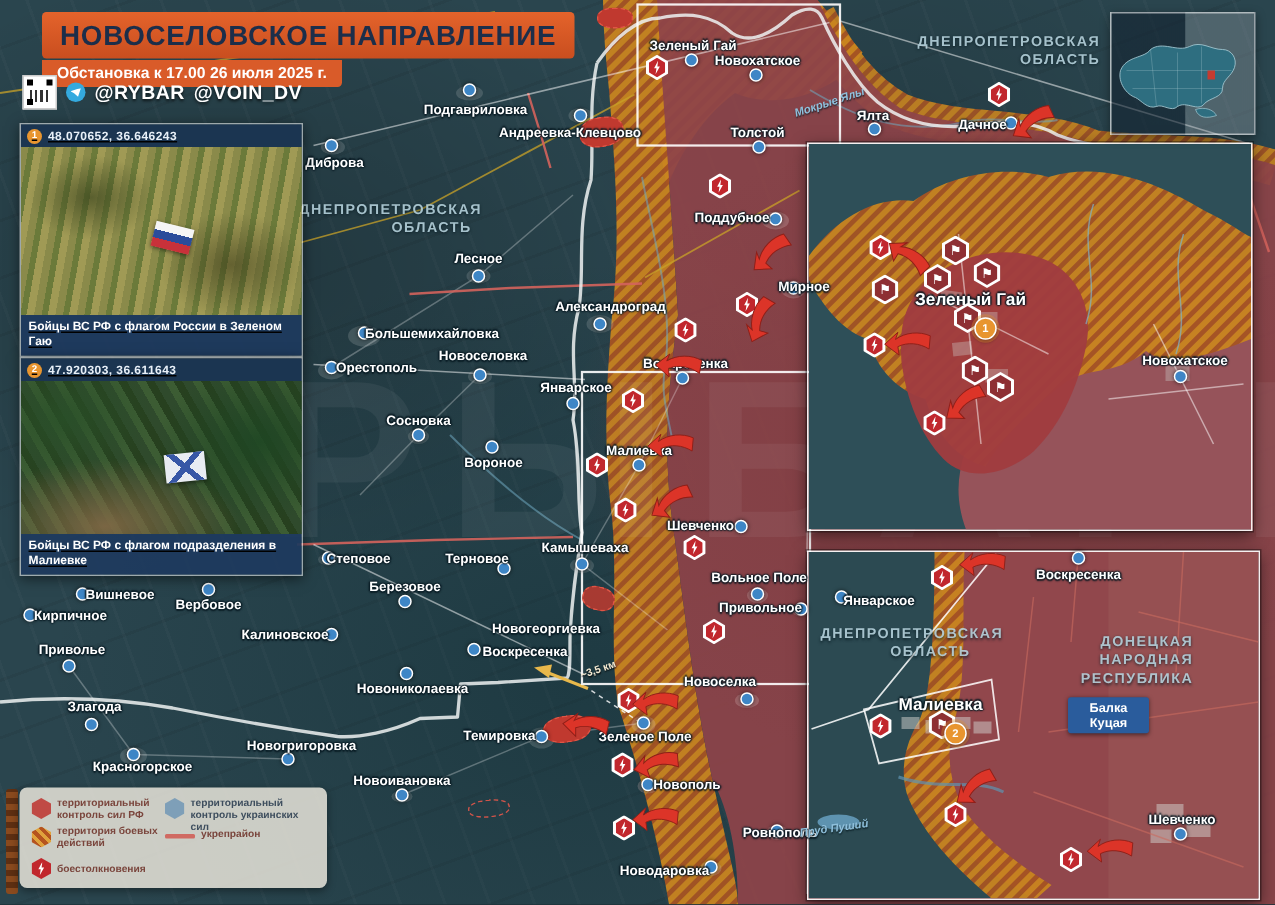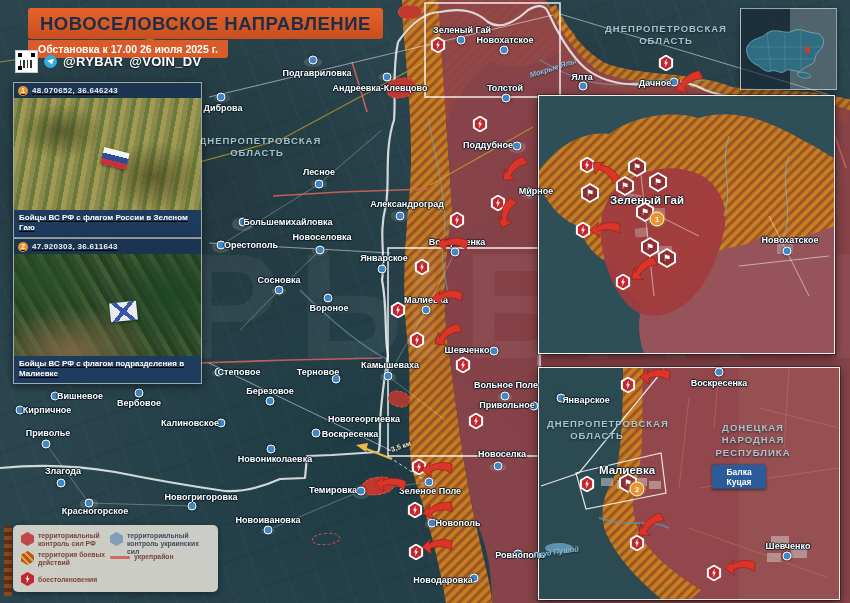--- a/index.html
+++ b/index.html
@@ -22,21 +22,21 @@
     box-shadow:0 0 0 1px rgba(0,0,0,.35), 0 3px 10px rgba(0,0,0,.5);overflow:hidden;}
   #inset-top{left:538px;top:95px;width:295px;height:257px;}
   #inset-bottom{left:538px;top:367px;width:300px;height:231px;}
   
   #overlay{position:absolute;inset:0;z-index:4;pointer-events:none;}
   #overlay > div{position:absolute;transform:translate(-50%,-50%);}
   .lbl{color:#fff;font-size:9px;font-weight:700;white-space:nowrap;
     text-shadow:-1px 0 1px rgba(8,26,34,.9),1px 0 1px rgba(8,26,34,.9),0 -1px 1px rgba(8,26,34,.9),0 1px 1px rgba(8,26,34,.9);}
   .lbl.big{font-size:11.5px;}
   .region{color:rgba(186,214,224,.88);font-size:9.5px;font-weight:700;letter-spacing:1px;
-    text-align:center;text-transform:uppercase;line-height:1.3;
+    text-align:right;text-transform:uppercase;line-height:1.3;
     text-shadow:0 1px 2px rgba(8,26,34,.8);}
   .water{color:#8fc0dc;font-size:7.5px;font-style:italic;font-weight:700;text-align:center;line-height:1.2;
     text-shadow:0 1px 1px rgba(8,26,34,.8);}
   .dot{width:7px;height:7px;border-radius:50%;background:#3e86c6;border:1.5px solid #fff;
     box-shadow:0 0 3px rgba(0,0,0,.65);}
   .mark{line-height:0;}
   .hexo{display:inline-flex;align-items:center;justify-content:center;width:15px;height:17px;background:#fff;
     clip-path:polygon(50% 0,100% 26%,100% 74%,50% 100%,0 74%,0 26%);
     filter:drop-shadow(0 1px 1px rgba(0,0,0,.6));}
   .hexi{display:flex;align-items:center;justify-content:center;width:11px;height:13px;background:#c1272d;
@@ -366,21 +366,21 @@
       <div class="dot" style="left: 268px; top: 530px;"></div>
       <div class="lbl" style="left: 268px; top: 520px;">Новоивановка</div>
       <div class="lbl" style="left: 364px; top: 419px;">Новогеоргиевка</div>
       <div class="dot" style="left: 316px; top: 433px;"></div>
       <div class="lbl" style="left: 350px; top: 434px;">Воскресенка</div>
       <div class="dot" style="left: 361px; top: 491px;"></div>
       <div class="lbl" style="left: 333px; top: 490px;">Темировка</div>
       <div class="dot" style="left: 429px; top: 482px;"></div>
       <div class="lbl" style="left: 430px; top: 491px;">Зеленое Поле</div>
       <div class="dot" style="left: 498px; top: 466px;"></div>
-      <div class="lbl" style="left: 502px; top: 454px;">Новоселка</div>
+      <div class="lbl" style="left: 480px; top: 454px;">Новоселка</div>
       <div class="dot" style="left: 432px; top: 523px;"></div>
       <div class="lbl" style="left: 458px; top: 523px;">Новополь</div>
       <div class="dot" style="left: 518px; top: 554px;"></div>
       <div class="lbl" style="left: 520px; top: 555px;">Ровнополь</div>
       <div class="dot" style="left: 474px; top: 578px;"></div>
       <div class="lbl" style="left: 443px; top: 580px;">Новодаровка</div>
       <div class="dot" style="left: 461px; top: 40px;"></div>
       <div class="lbl" style="left: 462px; top: 30px;">Зеленый Гай</div>
       <div class="dot" style="left: 504px; top: 50px;"></div>
       <div class="lbl" style="left: 505px; top: 40px;">Новохатское</div>

